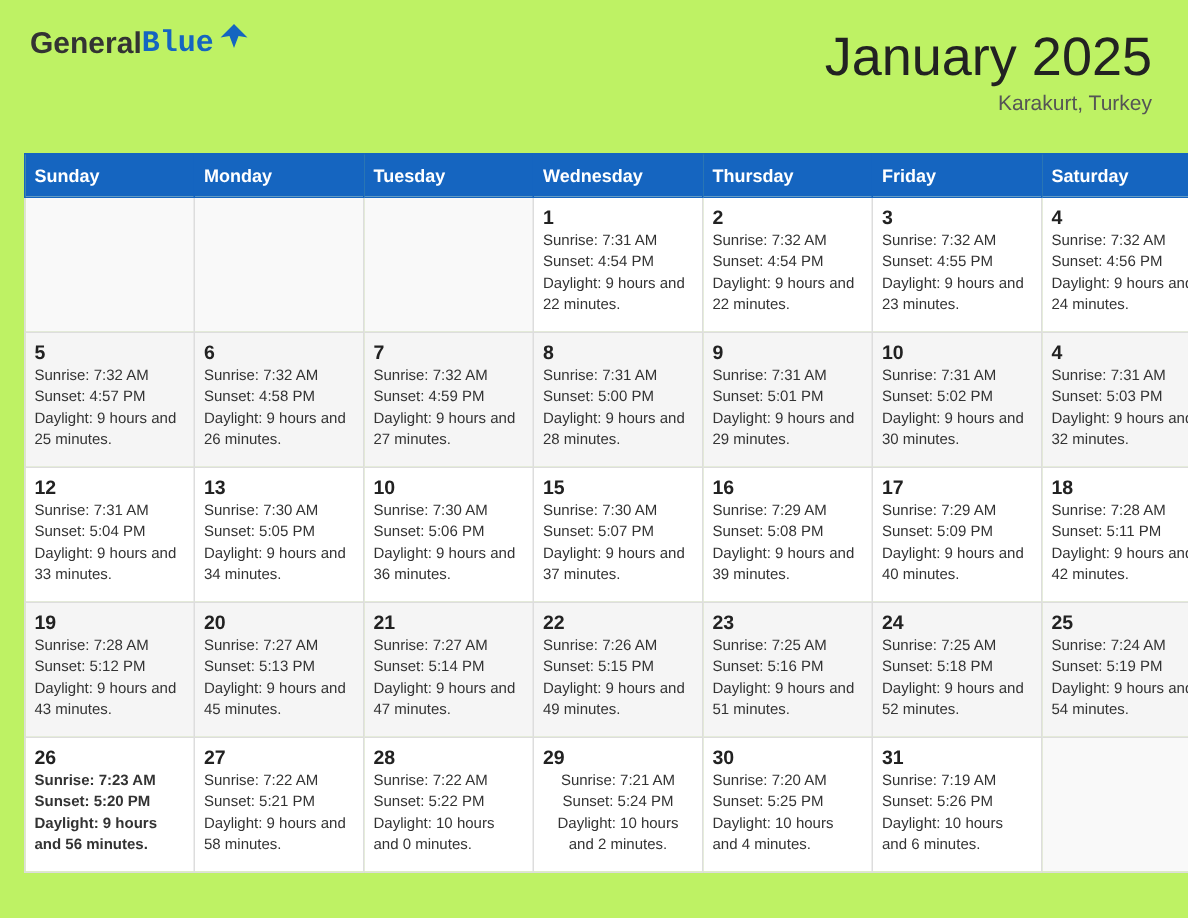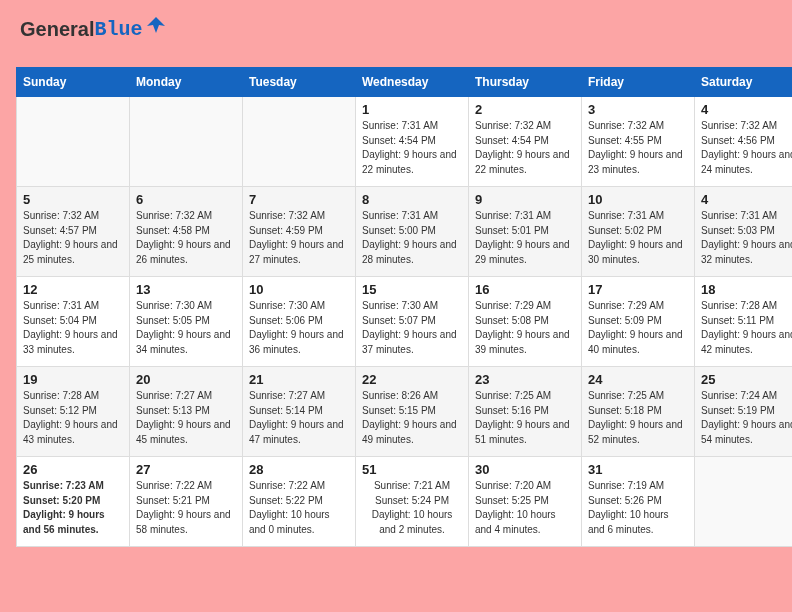--- a/index.html
+++ b/index.html
@@ -6,21 +6,21 @@
     body {
       font-family: Arial, sans-serif;
       background: #fff;
       width: 792px;
       min-height: 612px;
       padding: 0;
     }
     .page {
       width: 792px;
       min-height: 612px;
-      background: #fca5a5;
+      background: #bef264;
       padding: 0;
     }
     .header {
       display: flex;
       justify-content: space-between;
       align-items: flex-start;
       padding: 18px 24px 10px 20px;
     }
     .logo {
       display: flex;
@@ -113,20 +113,24 @@
       <div class="logo-text">
         <span class="logo-general">General</span>
         <span class="logo-blue">Blue</span>
         <span class="logo-bird">
           <svg width="22" height="22" viewBox="0 0 22 22">
             <polygon points="11,2 20,11 14,10 11,18 8,10 2,11" fill="#1565c0"></polygon>
           </svg>
         </span>
       </div>
     </div>
+    <div class="title-block">
+      <div class="month-title">January 2025</div>
+      <div class="location">Karakurt, Turkey</div>
+    </div>
   </div>
 
   <table class="calendar-table">
     <thead>
       <tr>
       <th>Sunday</th>
           <th>Monday</th>
           <th>Tuesday</th>
           <th>Wednesday</th>
           <th>Thursday</th>
@@ -266,21 +270,21 @@
 Daylight: 9 hours and 45 minutes.</div>
           </td>
           <td>
             <span class="day-number">21</span>
             <div class="day-info" style="white-space: pre-line;">Sunrise: 7:27 AM
 Sunset: 5:14 PM
 Daylight: 9 hours and 47 minutes.</div>
           </td>
           <td>
             <span class="day-number">22</span>
-            <div class="day-info" style="white-space: pre-line;">Sunrise: 8:26 AM
+            <div class="day-info" style="white-space: pre-line;">Sunrise: 7:26 AM
 Sunset: 5:15 PM
 Daylight: 9 hours and 49 minutes.</div>
           </td>
           <td>
             <span class="day-number">23</span>
             <div class="day-info" style="white-space: pre-line;">Sunrise: 7:25 AM
 Sunset: 5:16 PM
 Daylight: 9 hours and 51 minutes.</div>
           </td>
           <td>
@@ -309,21 +313,21 @@
 Sunset: 5:21 PM
 Daylight: 9 hours and 58 minutes.</div>
           </td>
           <td>
             <span class="day-number">28</span>
             <div class="day-info" style="white-space: pre-line;">Sunrise: 7:22 AM
 Sunset: 5:22 PM
 Daylight: 10 hours and 0 minutes.</div>
           </td>
           <td>
-            <span class="day-number">51</span>
+            <span class="day-number">29</span>
             <div class="day-info" style="white-space: pre-line; text-align: center;">Sunrise: 7:21 AM
 Sunset: 5:24 PM
 Daylight: 10 hours and 2 minutes.</div>
           </td>
           <td>
             <span class="day-number">30</span>
             <div class="day-info" style="white-space: pre-line;">Sunrise: 7:20 AM
 Sunset: 5:25 PM
 Daylight: 10 hours and 4 minutes.</div>
           </td>

